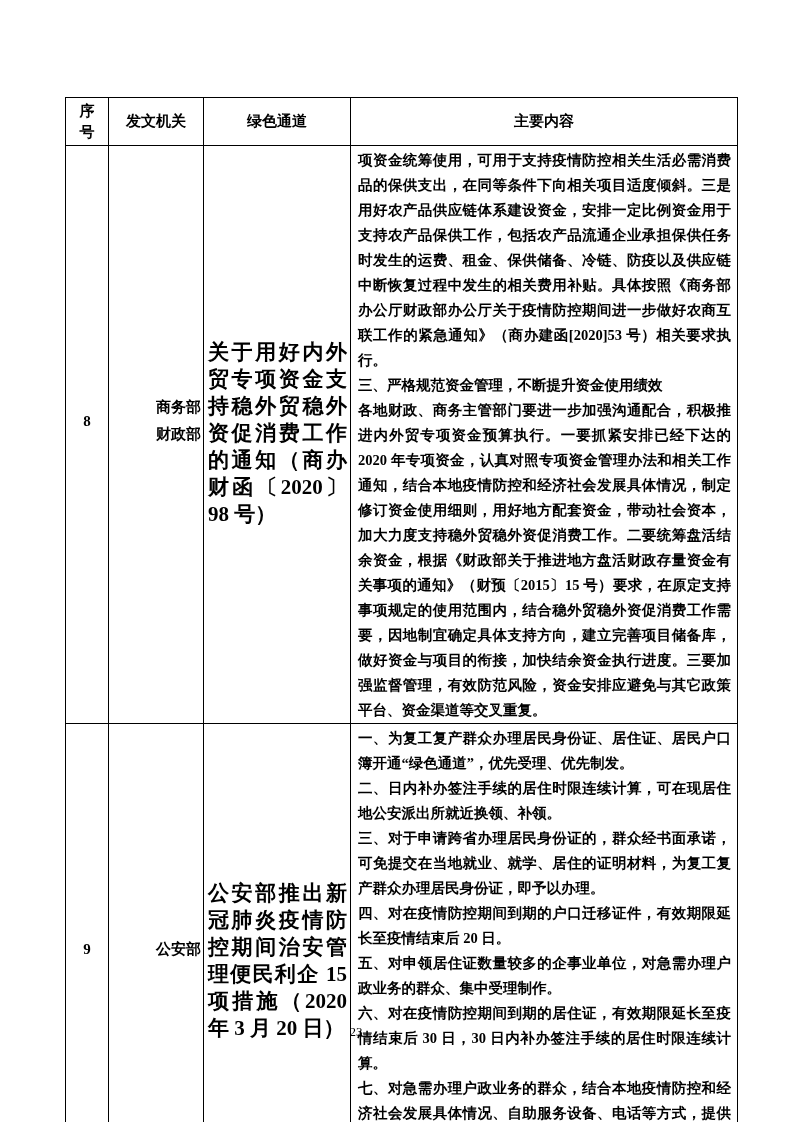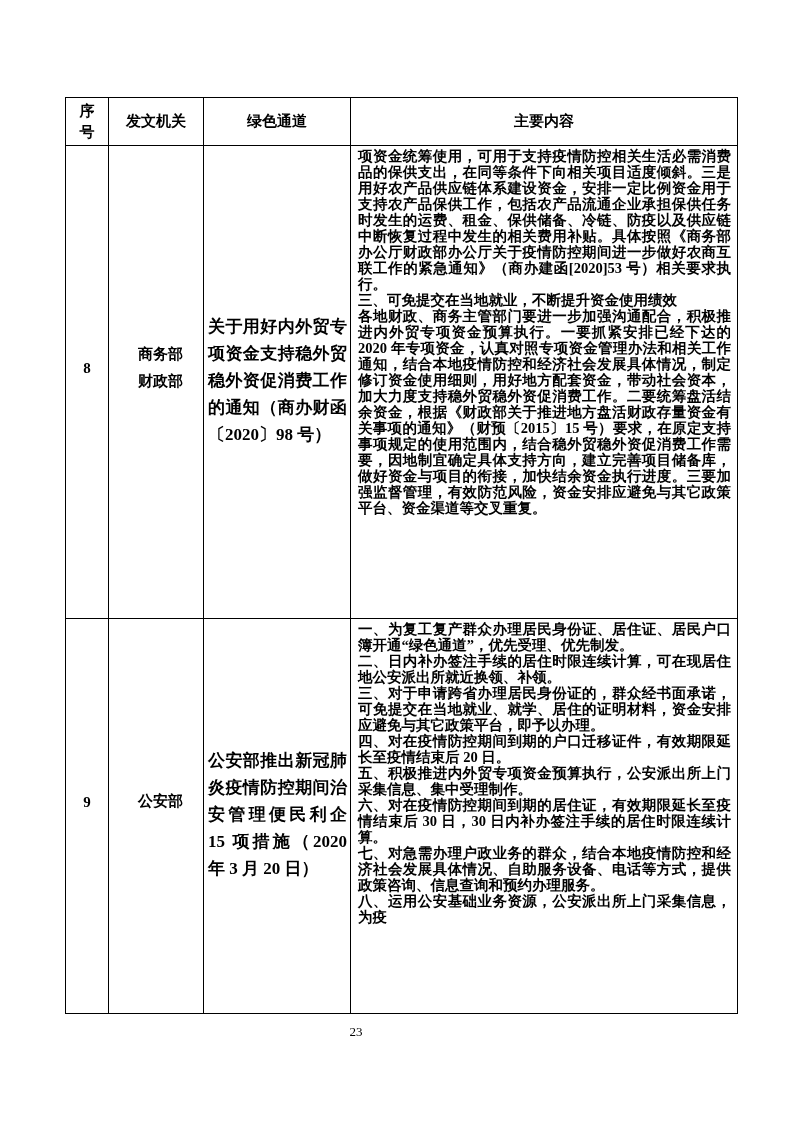--- a/index.html
+++ b/index.html
@@ -53,37 +53,36 @@
   }
   td.no {
     font-size: 15px;
     text-align: center;
     vertical-align: middle;
     padding: 0 0 27px 0;
   }
   td.agency {
     font-size: 15px;
     vertical-align: middle;
-    text-align: center;
+    text-align: right;
     line-height: 27px;
     padding: 0 2px 27px 11px;
-    font-family: Liberation Mono, monospace;
   }
   td.title {
-    font-size: 17px;
+    font-size: 21px;
     vertical-align: middle;
     text-align: justify;
     line-height: 27px;
     padding: 0 3px 3px 4px;
   }
   td.content {
     font-size: 14.5px;
     vertical-align: top;
     text-align: justify;
-    line-height: 16px;
+    line-height: 25px;
     padding: 2px 6px 0 7px;
   }
   td.content p {
     margin: 0;
     padding: 0;
   }
   .pagenum {
     position: absolute;
     top: 1024px;
     left: 0;
@@ -119,37 +118,37 @@
 
       <tr class="row8">
         <td class="no">8</td>
         <td class="agency">
           <div>商务部</div>
           <div>财政部</div>
         </td>
         <td class="title">关于用好内外贸专项资金支持稳外贸稳外资促消费工作的通知（商办财函〔2020〕98 号）</td>
         <td class="content">
           <p>项资金统筹使用，可用于支持疫情防控相关生活必需消费品的保供支出，在同等条件下向相关项目适度倾斜。三是用好农产品供应链体系建设资金，安排一定比例资金用于支持农产品保供工作，包括农产品流通企业承担保供任务时发生的运费、租金、保供储备、冷链、防疫以及供应链中断恢复过程中发生的相关费用补贴。具体按照《商务部办公厅财政部办公厅关于疫情防控期间进一步做好农商互联工作的紧急通知》（商办建函[2020]53 号）相关要求执行。</p>
-          <p>三、可免提交在当地就业，不断提升资金使用绩效</p>
+          <p>三、严格规范资金管理，不断提升资金使用绩效</p>
           <p>各地财政、商务主管部门要进一步加强沟通配合，积极推进内外贸专项资金预算执行。一要抓紧安排已经下达的 2020 年专项资金，认真对照专项资金管理办法和相关工作通知，结合本地疫情防控和经济社会发展具体情况，制定修订资金使用细则，用好地方配套资金，带动社会资本，加大力度支持稳外贸稳外资促消费工作。二要统筹盘活结余资金，根据《财政部关于推进地方盘活财政存量资金有关事项的通知》（财预〔2015〕15 号）要求，在原定支持事项规定的使用范围内，结合稳外贸稳外资促消费工作需要，因地制宜确定具体支持方向，建立完善项目储备库，做好资金与项目的衔接，加快结余资金执行进度。三要加强监督管理，有效防范风险，资金安排应避免与其它政策平台、资金渠道等交叉重复。</p>
         </td>
       </tr>
 
       <tr class="row9">
         <td class="no">9</td>
         <td class="agency">
           <div>公安部</div>
         </td>
         <td class="title">公安部推出新冠肺炎疫情防控期间治安管理便民利企 15 项措施（2020 年 3 月 20 日）</td>
         <td class="content">
           <p>一、为复工复产群众办理居民身份证、居住证、居民户口簿开通“绿色通道”，优先受理、优先制发。</p>
           <p>二、日内补办签注手续的居住时限连续计算，可在现居住地公安派出所就近换领、补领。</p>
-          <p>三、对于申请跨省办理居民身份证的，群众经书面承诺，可免提交在当地就业、就学、居住的证明材料，资金安排应避免与其它政策平台，即予以办理。</p>
+          <p>三、对于申请跨省办理居民身份证的，群众经书面承诺，可免提交在当地就业、就学、居住的证明材料，为复工复产群众办理居民身份证，即予以办理。</p>
           <p>四、对在疫情防控期间到期的户口迁移证件，有效期限延长至疫情结束后 20 日。</p>
-          <p>五、积极推进内外贸专项资金预算执行，公安派出所上门采集信息、集中受理制作。</p>
+          <p>五、对申领居住证数量较多的企事业单位，对急需办理户政业务的群众、集中受理制作。</p>
           <p>六、对在疫情防控期间到期的居住证，有效期限延长至疫情结束后 30 日，30 日内补办签注手续的居住时限连续计算。</p>
           <p>七、对急需办理户政业务的群众，结合本地疫情防控和经济社会发展具体情况、自助服务设备、电话等方式，提供政策咨询、信息查询和预约办理服务。</p>
           <p>八、运用公安基础业务资源，公安派出所上门采集信息，为疫</p>
         </td>
       </tr>
     </tbody>
   </table>
 
   <div class="pagenum">23</div>
 

